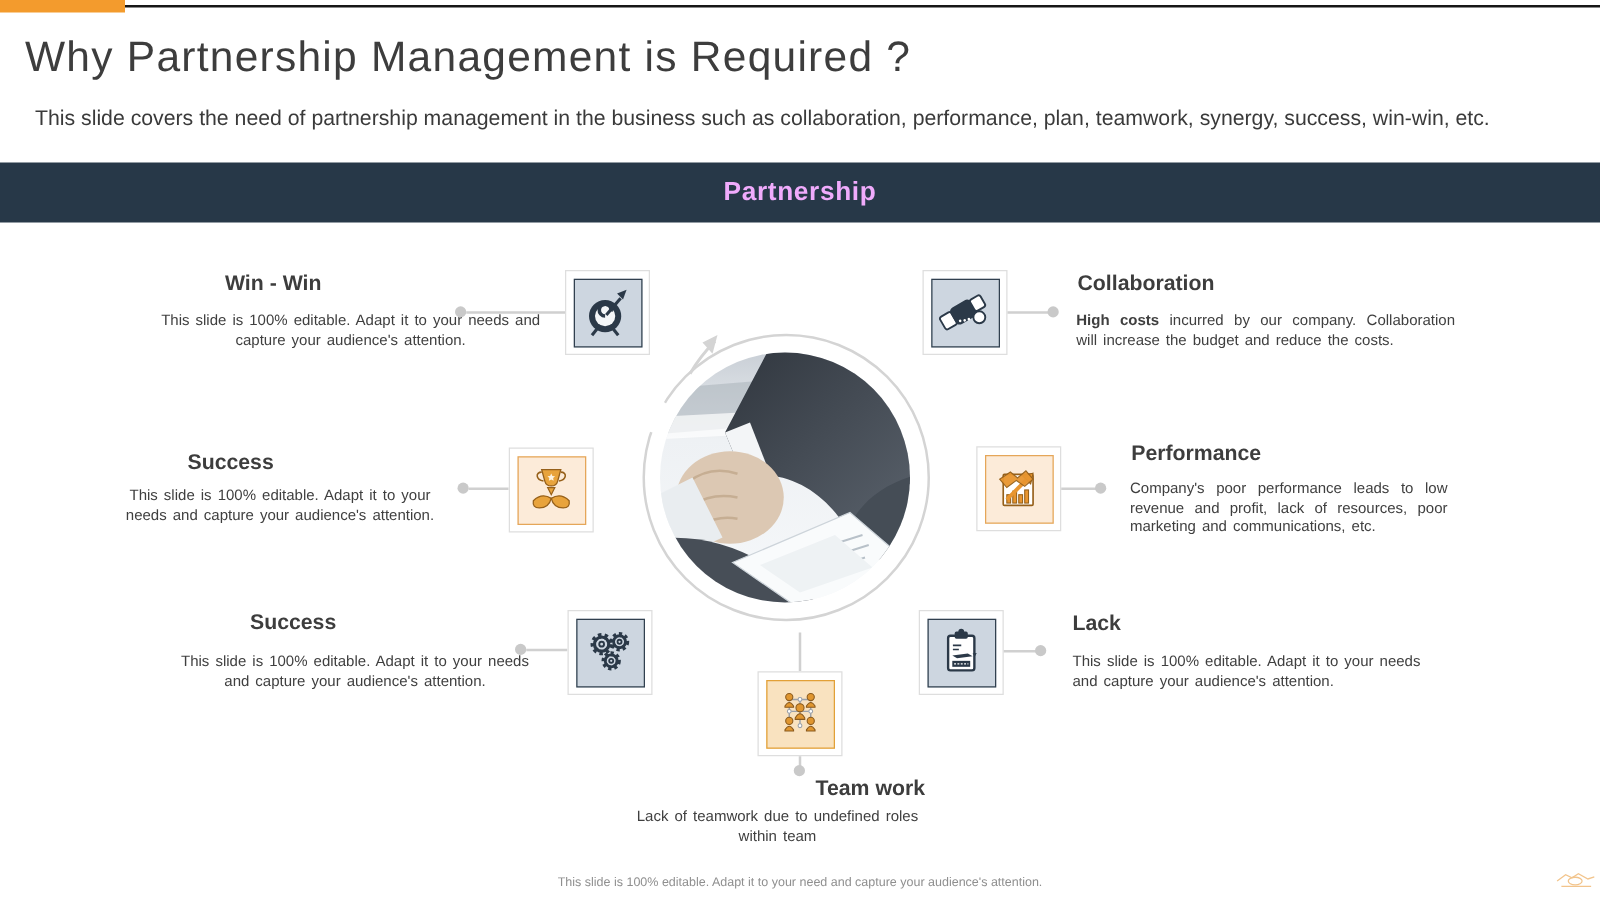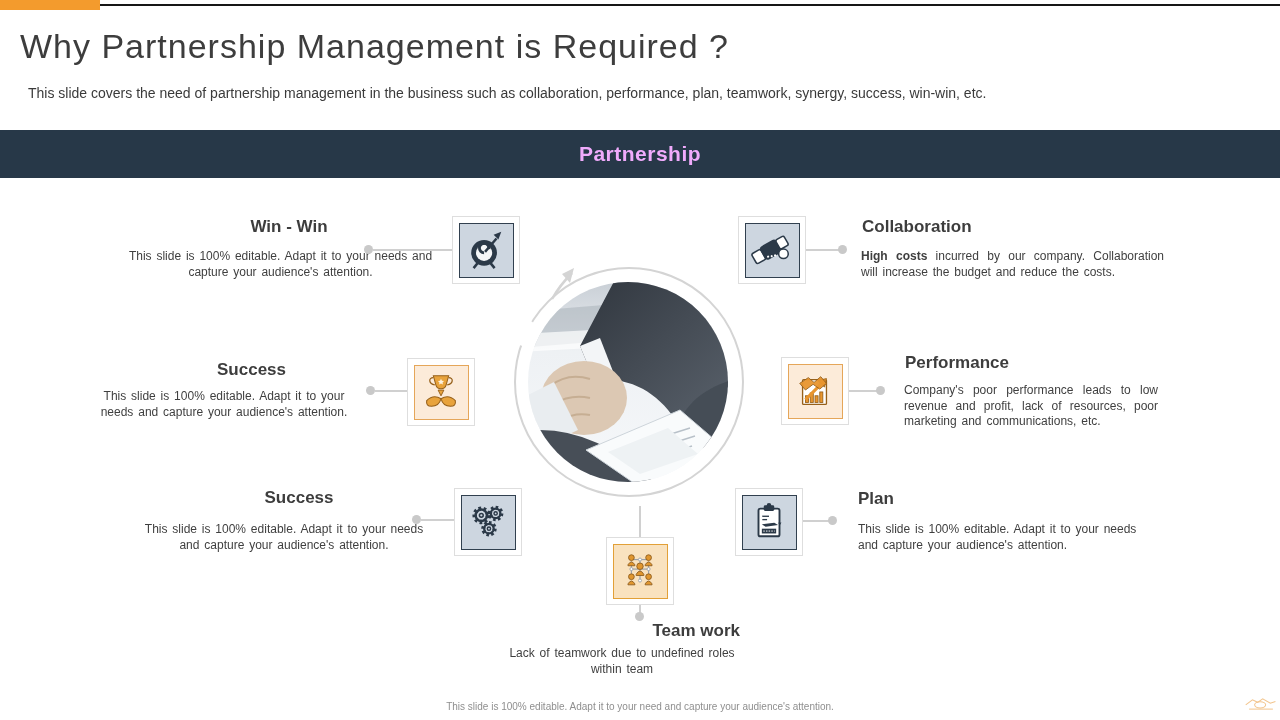--- a/index.html
+++ b/index.html
@@ -2,26 +2,26 @@
 <html><head>
 <meta charset="utf-8">
 <style>
   html,body{margin:0;padding:0;background:#fff;}
   .slide{position:relative;width:1280px;height:720px;background:#ffffff;overflow:hidden;
          font-family:"Liberation Sans",sans-serif;color:#3f3f3f;text-decoration:underline;}
   .topbar-accent{position:absolute;left:0;top:0;width:100px;height:10px;background:#F39B2D;}
   .topbar-line{position:absolute;left:100px;top:4px;width:1180px;height:2px;background:#161616;}
   .page-title{position:absolute;left:20px;top:27px;font-size:34px;font-weight:400;
               letter-spacing:1px;color:#3d3d3d;white-space:nowrap;}
-  .page-subtitle{position:absolute;left:28px;top:85px;font-size:14px;color:#3a3a3a;white-space:nowrap;}
+  .page-subtitle{position:absolute;left:28px;top:85px;font-size:17px;color:#3a3a3a;white-space:nowrap;}
   .banner{position:absolute;left:0;top:130px;width:1280px;height:48px;background:#273848;
           display:flex;align-items:center;justify-content:center;}
   .banner-text{color:#f0abfc;font-size:21px;font-weight:bold;letter-spacing:.5px;}
   .item-heading{position:absolute;font-size:17px;font-weight:bold;color:#3d3d3d;white-space:nowrap;}
-  .ha-right{text-align:center;}
+  .ha-right{text-align:left;}
   .item-body{position:absolute;font-size:12px;color:#3f3f3f;line-height:15.5px;word-spacing:1.5px;}
   .tc{text-align:center;}
   .tj{text-align:justify;}
   .tile{position:absolute;width:68px;height:68px;background:#ffffff;border:1px solid #dedede;
         display:flex;align-items:center;justify-content:center;box-sizing:border-box;}
   .tile-inner{width:55px;height:55px;display:flex;align-items:center;justify-content:center;box-sizing:border-box;}
   .blue{background:#CDD6E0;border:1px solid #31404F;}
   .cream{background:#FCEBD9;border:1px solid #E5A659;}
   .cream2{background:#F9E2BF;border:1px solid #E2A037;}
   .hline{position:absolute;height:2px;background:#d0d0d0;}
@@ -211,21 +211,21 @@
         <path d="M31.5 22.9 l3.5 -0.5 -1.5 2.8 z" fill="#2B3948"></path>
         <rect x="14.5" y="29" width="15" height="5" fill="#2B3948"></rect>
         <g stroke="#ffffff" stroke-width="1">
             <line x1="16" y1="31.5" x2="28" y2="31.5" stroke-dasharray="1.6 1.2"></line>
           </g>
       </svg>
     </div>
   </div>
   <div class="hline" style="left:803px;top:520px;width:26px;"></div>
   <div class="dot" style="left:828px;top:516px;"></div>
-  <div class="item-heading" style="left:858px;top:489px;">Plan</div>
+  <div class="item-heading" style="left:858px;top:489px;">Lack</div>
   <div class="item-body" style="left:858px;top:522px;width:300px;">This slide is 100% editable. Adapt it to your needs and capture your audience's attention.</div>
 
   <div class="vline" style="left:639px;top:506px;height:31px;"></div>
   <div class="tile" style="left:606px;top:537px;">
     <div class="tile-inner cream2">
       <svg width="42" height="42" viewBox="0 0 44 44">
         <g stroke="#9aa0a8" stroke-width="1.2" fill="none">
           <line x1="13" y1="10" x2="31" y2="10"></line>
           <line x1="13" y1="12" x2="13" y2="29"></line>
           <line x1="31" y1="12" x2="31" y2="29"></line>

